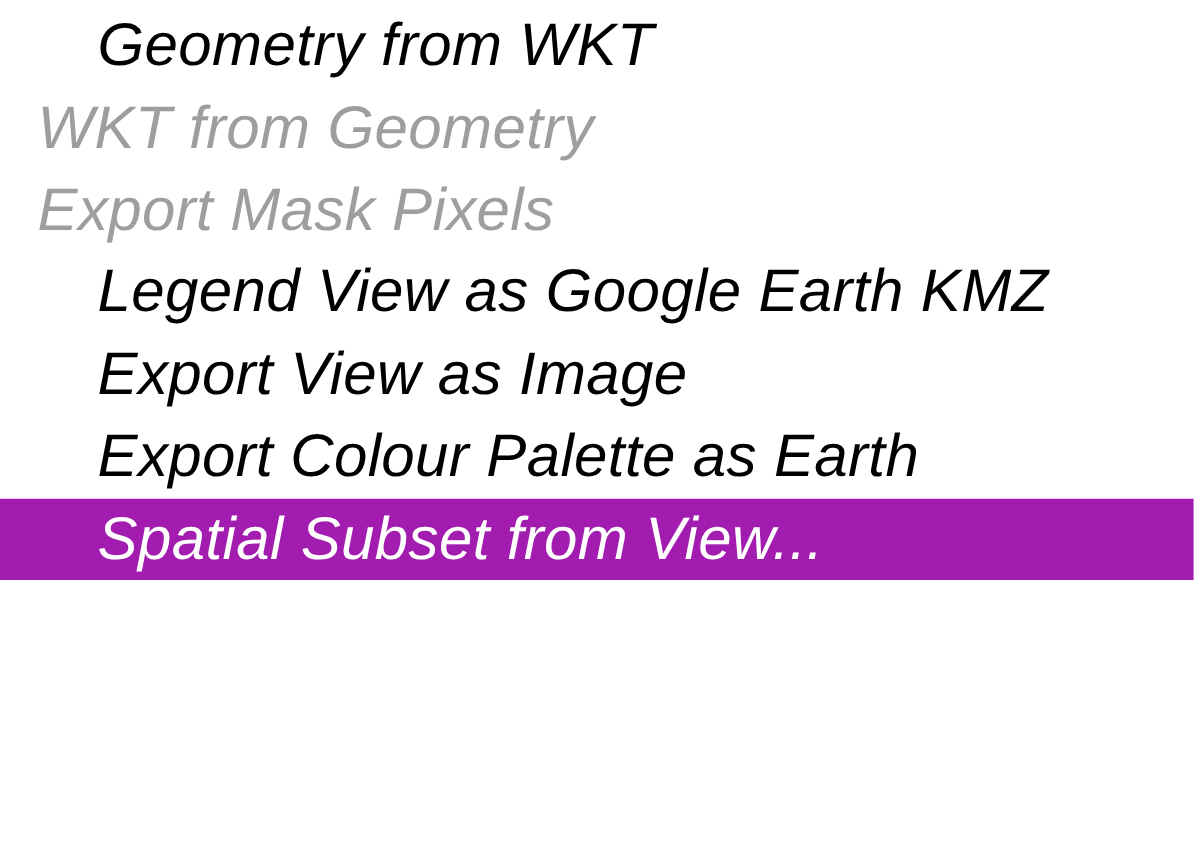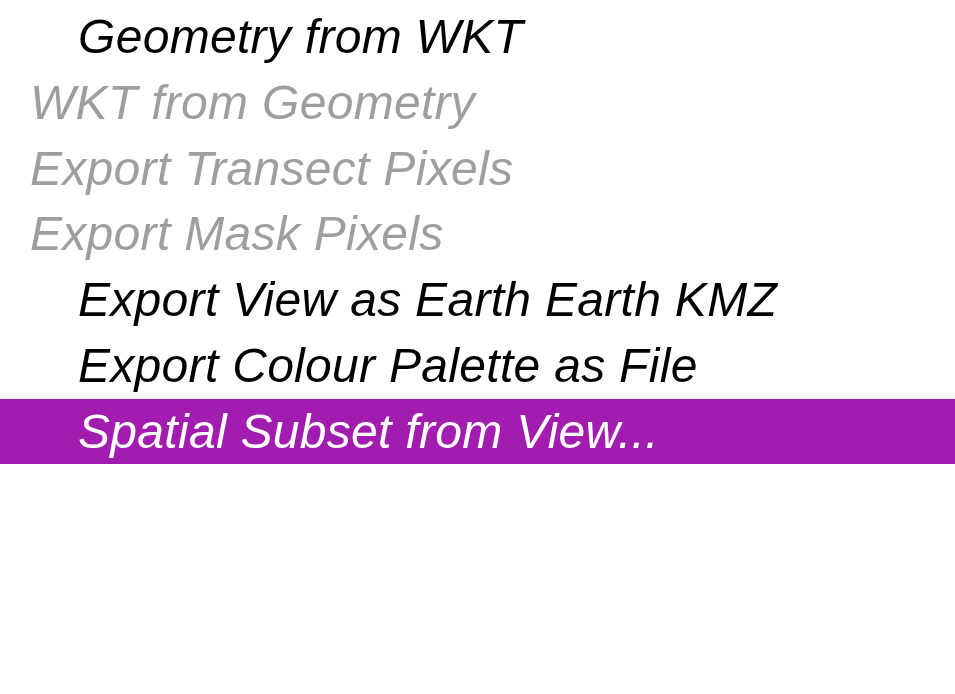--- a/index.html
+++ b/index.html
@@ -39,18 +39,18 @@
       background-color: #a21caf;
       color: #ffffff;
     }
   </style>
 </head>
 <body>
 
 <div class="menu">
   <div class="menu-item">Geometry from WKT</div>
   <div class="menu-item disabled">WKT from Geometry</div>
-  <div class="menu-item disabled">Export Transect Pixels</div>
   <div class="menu-item disabled">Export Mask Pixels</div>
-  <div class="menu-item">Export View as Earth Earth KMZ</div>
-  <div class="menu-item">Export Colour Palette as File</div>
+  <div class="menu-item">Legend View as Google Earth KMZ</div>
+  <div class="menu-item">Export View as Image</div>
+  <div class="menu-item">Export Colour Palette as Earth</div>
   <div class="menu-item selected">Spatial Subset from View...</div>
 </div>
 
 </body></html>

